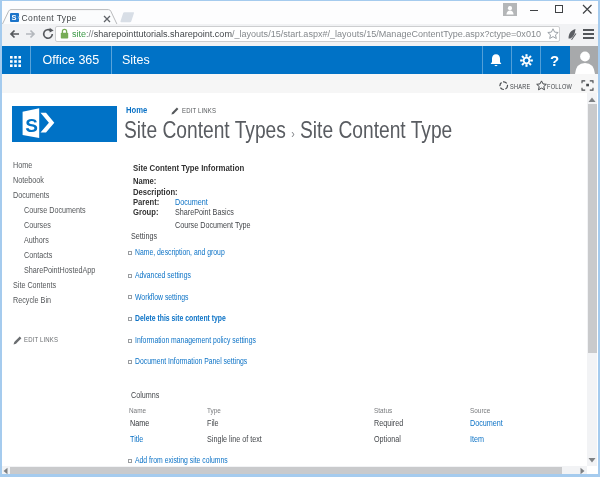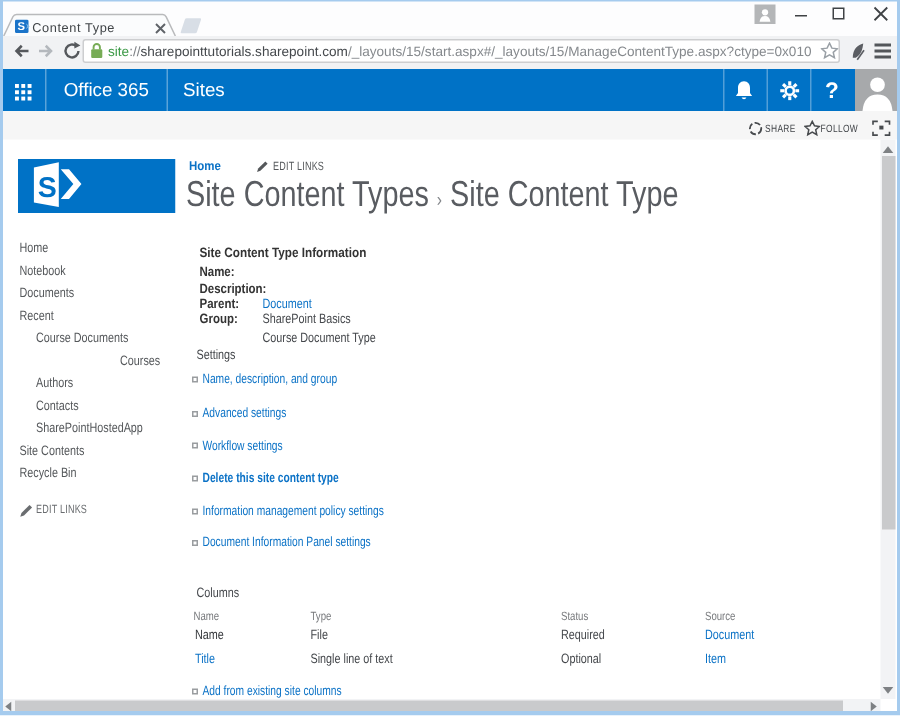--- a/index.html
+++ b/index.html
@@ -159,23 +159,22 @@
   <rect x="0" y="0" width="105" height="36" fill="#0072c6"></rect>
   <polygon points="10.6,5.7 27.2,2.2 27.2,32 10.6,29" fill="#fff"></polygon>
   <text x="13.2" y="25.5" font-family="Liberation Sans" font-size="19" font-weight="bold" fill="#0072c6">S</text>
   <polygon points="28.5,6.8 34,6.8 42.3,16.7 34,26.6 28.5,26.6 36.9,16.7" fill="#fff"></polygon>
 </svg>
 
 <div class="ab t9" style="left:13px;top:157.5px;color:#54575a;">
   <div style="height:15.1px;line-height:15.1px;"><span class="sx s80">Home</span></div>
   <div style="height:15.1px;line-height:15.1px;"><span class="sx s80">Notebook</span></div>
   <div style="height:15.1px;line-height:15.1px;"><span class="sx s80">Documents</span></div>
-  <div style="height:15.1px;line-height:15.1px;"><span class="sx s80">Recent</span></div>
   <div style="height:15.1px;line-height:15.1px;padding-left:11px;"><span class="sx s80">Course Documents</span></div>
-  <div style="height:15.1px;line-height:15.1px;padding-left:11px;text-align:right;"><span class="sx s80">Courses</span></div>
+  <div style="height:15.1px;line-height:15.1px;padding-left:11px;"><span class="sx s80">Courses</span></div>
   <div style="height:15.1px;line-height:15.1px;padding-left:11px;"><span class="sx s80">Authors</span></div>
   <div style="height:15.1px;line-height:15.1px;padding-left:11px;"><span class="sx s80">Contacts</span></div>
   <div style="height:15.1px;line-height:15.1px;padding-left:11px;"><span class="sx s80">SharePointHostedApp</span></div>
   <div style="height:15.1px;line-height:15.1px;"><span class="sx s80">Site Contents</span></div>
   <div style="height:15.1px;line-height:15.1px;"><span class="sx s80">Recycle Bin</span></div>
 </div>
 
 <svg class="ab" style="left:13px;top:335.5px;" width="9" height="9">
   <path d="M0.5,8.5 L1.3,6 L6.7,0.6 L8.4,2.3 L3,7.7 Z" fill="#6a6d70"></path>
 </svg>

